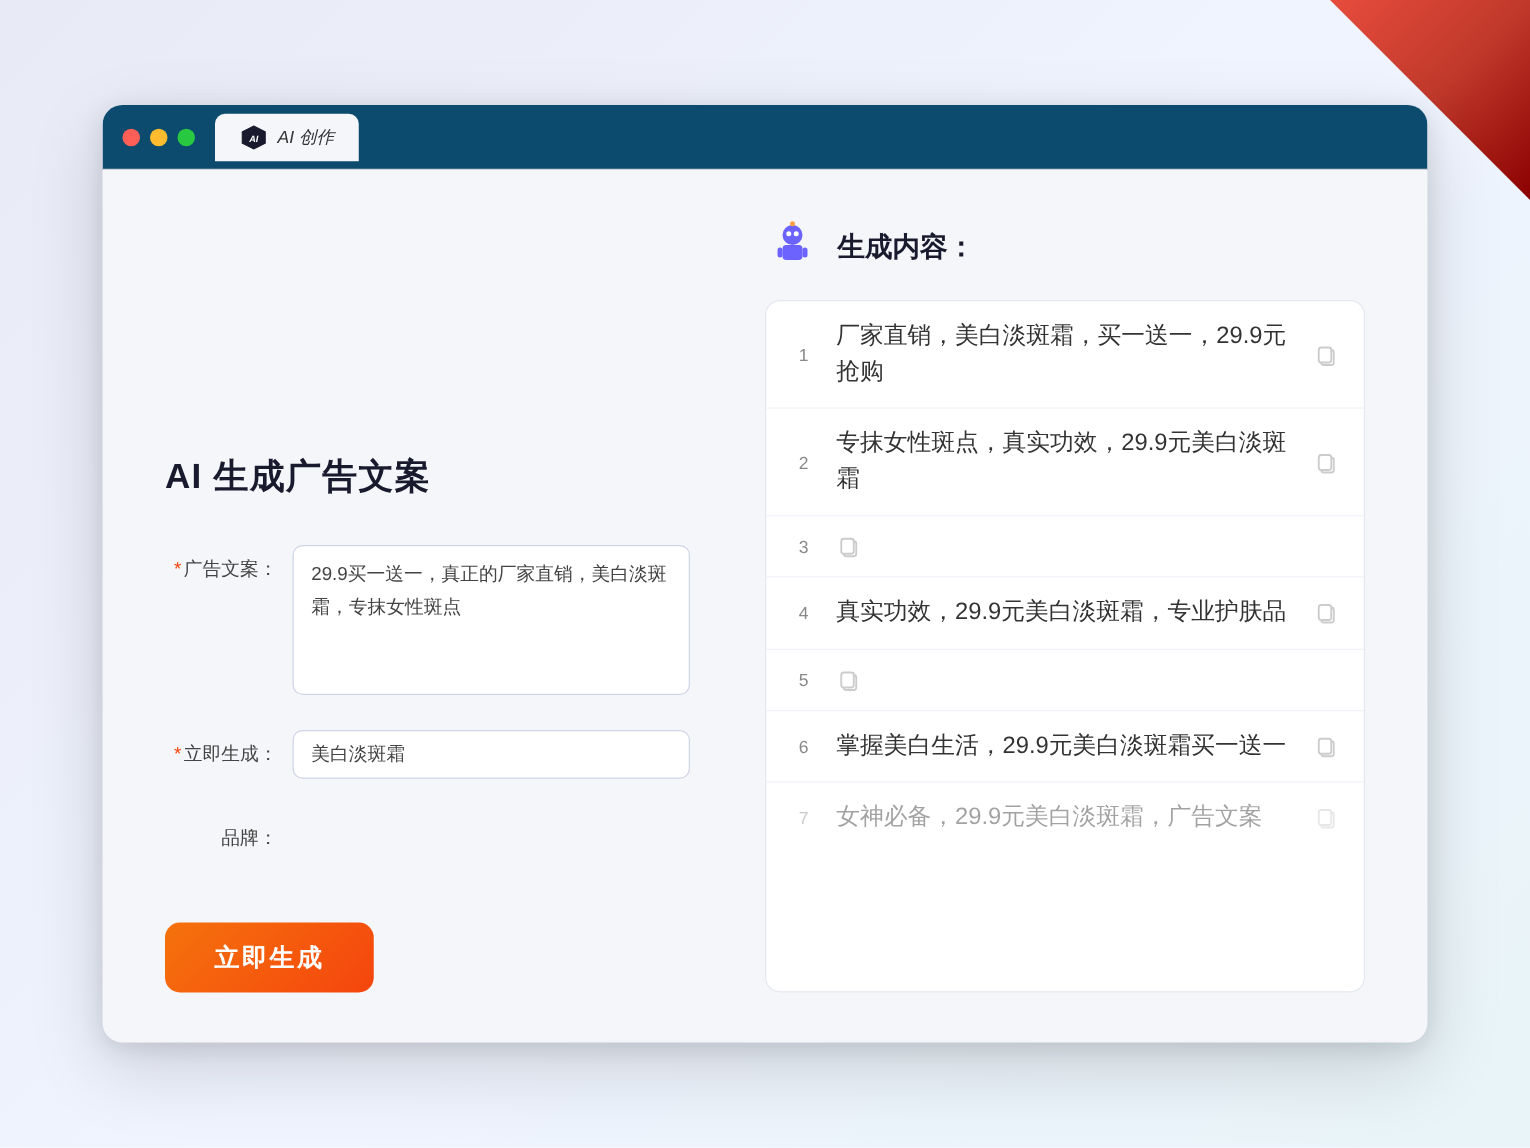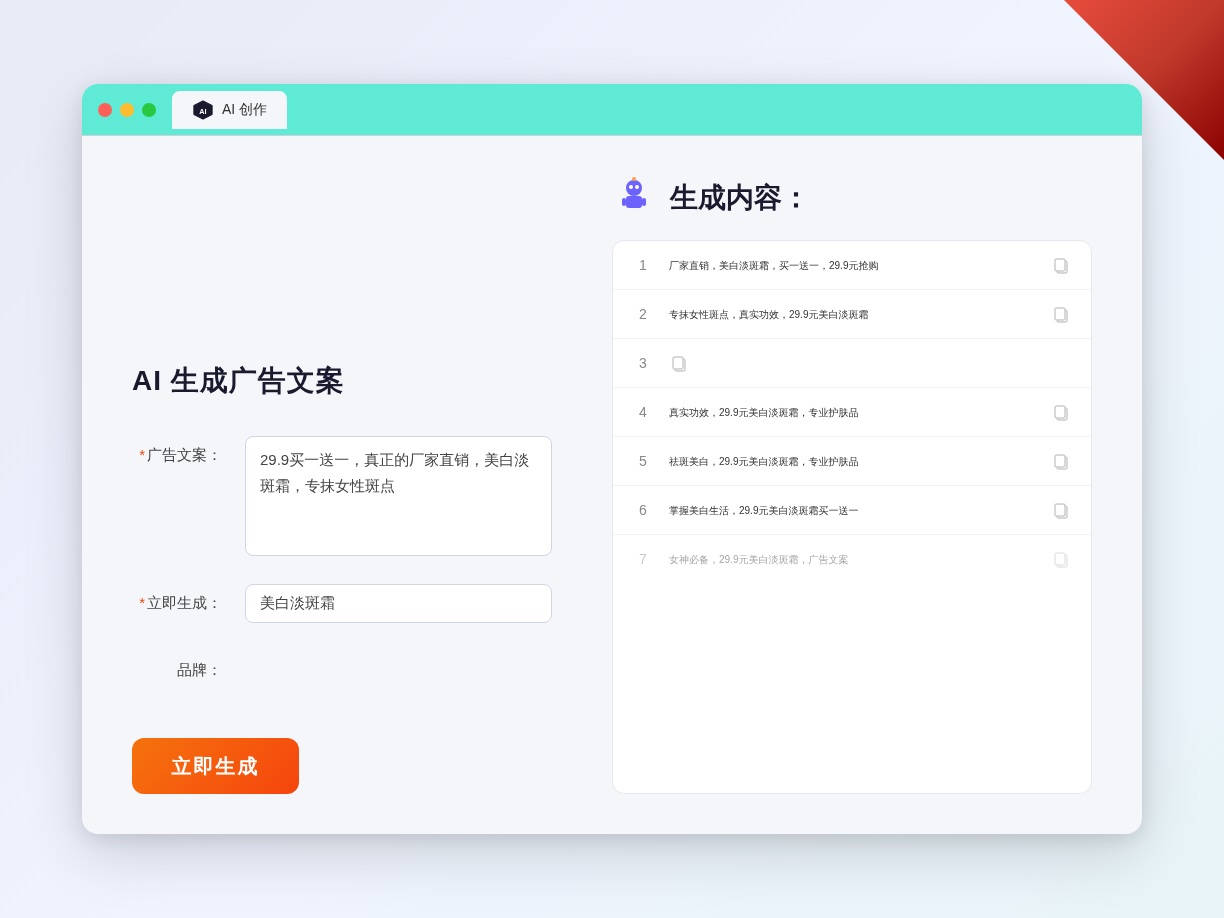--- a/index.html
+++ b/index.html
@@ -32,26 +32,27 @@
       background: #f5f6fa;
       border-radius: 16px;
       box-shadow: 0 20px 60px rgba(0,0,0,0.15), 0 4px 20px rgba(0,0,0,0.1);
       overflow: hidden;
       position: relative;
       z-index: 1;
     }
 
     
     .browser-chrome {
-      background: #5eead4;
+      background: #0c4a6e;
       height: 52px;
       display: flex;
       align-items: center;
       padding: 0 16px;
       border-bottom: 1px solid #d0d1d6;
+      font-style: italic;
     }
 
     .window-controls {
       display: flex;
       gap: 8px;
       align-items: center;
       margin-right: 16px;
     }
 
     .window-btn {
@@ -102,21 +103,21 @@
       font-weight: 700;
       color: #1a1a2e;
       margin-bottom: 36px;
       letter-spacing: 1px;
     }
 
     .form-group {
       display: flex;
       align-items: flex-start;
       margin-bottom: 28px;
-      gap: 23px;
+      gap: 12px;
     }
 
     .form-label {
       font-size: 15px;
       color: #444;
       white-space: nowrap;
       padding-top: 10px;
       min-width: 90px;
       text-align: right;
     }
@@ -172,21 +173,21 @@
       gap: 14px;
       margin-bottom: 20px;
     }
 
     .robot-icon {
       width: 44px;
       height: 44px;
     }
 
     .right-title {
-      font-size: 28px;
+      font-size: 22px;
       font-weight: 600;
       color: #1a1a2e;
       text-align: center;
     }
 
     .results-container {
       background: white;
       border-radius: 12px;
       overflow: hidden;
       flex: 1;
@@ -219,21 +220,21 @@
 
     .result-num {
       font-size: 14px;
       color: #888;
       min-width: 20px;
       text-align: center;
     }
 
     .result-text {
       flex: 1;
-      font-size: 10px;
+      font-size: 19px;
       color: #333;
       line-height: 1.5;
     }
 
     .copy-icon {
       width: 20px;
       height: 20px;
       color: #bbb;
       cursor: pointer;
       flex-shrink: 0;
@@ -335,21 +336,20 @@
             <div class="result-item">
       <span class="result-num">4</span>
       <span class="result-text">真实功效，29.9元美白淡斑霜，专业护肤品</span>
       <svg class="copy-icon" viewBox="0 0 20 20" fill="none">
         <rect x="6" y="6" width="10" height="12" rx="2" stroke="#ccc" stroke-width="1.5"></rect>
         <rect x="4" y="4" width="10" height="12" rx="2" stroke="#ccc" stroke-width="1.5" fill="white"></rect>
       </svg>
     </div>
             <div class="result-item">
       <span class="result-num">5</span>
-      <span class="result-text">祛斑美白，29.9元美白淡斑霜，专业护肤品</span>
       <svg class="copy-icon" viewBox="0 0 20 20" fill="none">
         <rect x="6" y="6" width="10" height="12" rx="2" stroke="#ccc" stroke-width="1.5"></rect>
         <rect x="4" y="4" width="10" height="12" rx="2" stroke="#ccc" stroke-width="1.5" fill="white"></rect>
       </svg>
     </div>
             <div class="result-item">
       <span class="result-num">6</span>
       <span class="result-text">掌握美白生活，29.9元美白淡斑霜买一送一</span>
       <svg class="copy-icon" viewBox="0 0 20 20" fill="none">
         <rect x="6" y="6" width="10" height="12" rx="2" stroke="#ccc" stroke-width="1.5"></rect>

